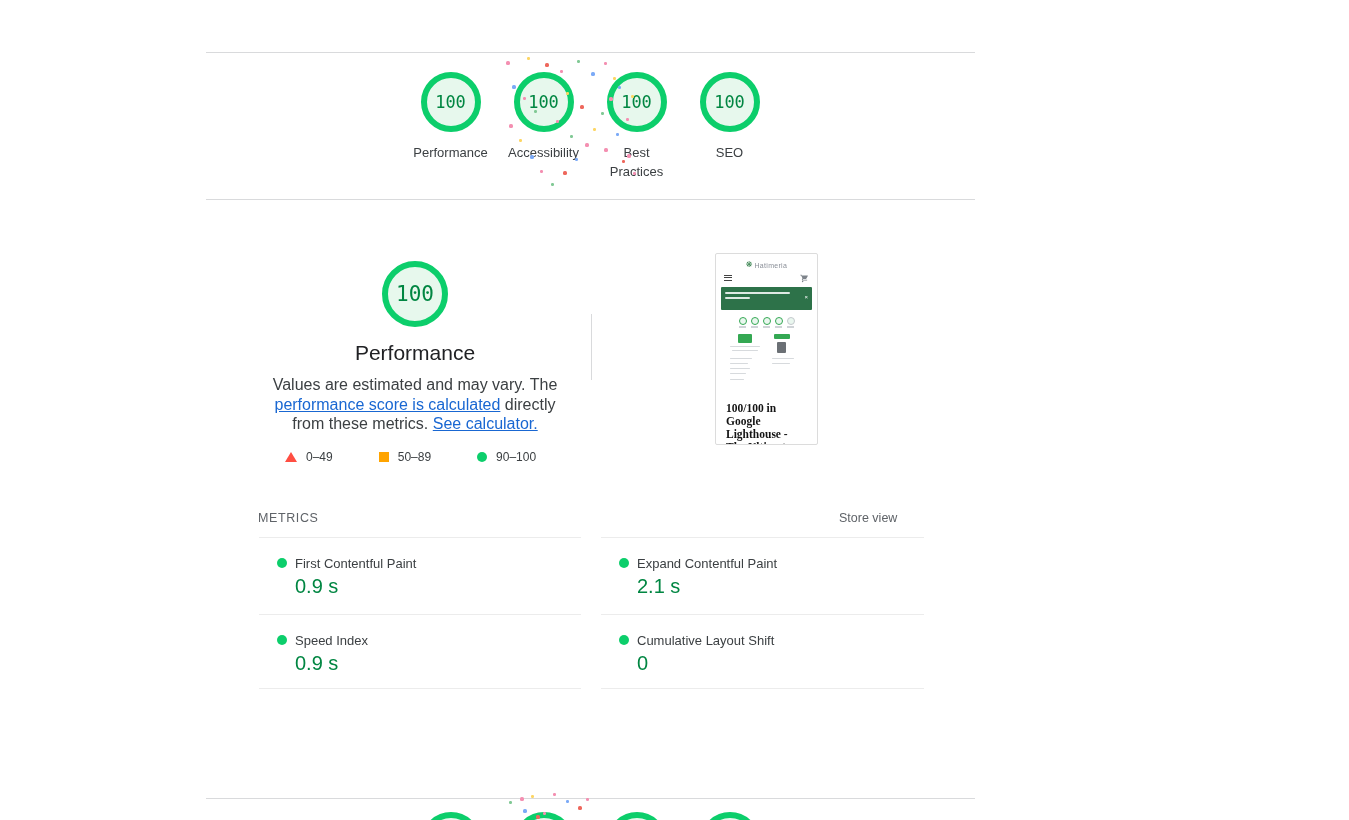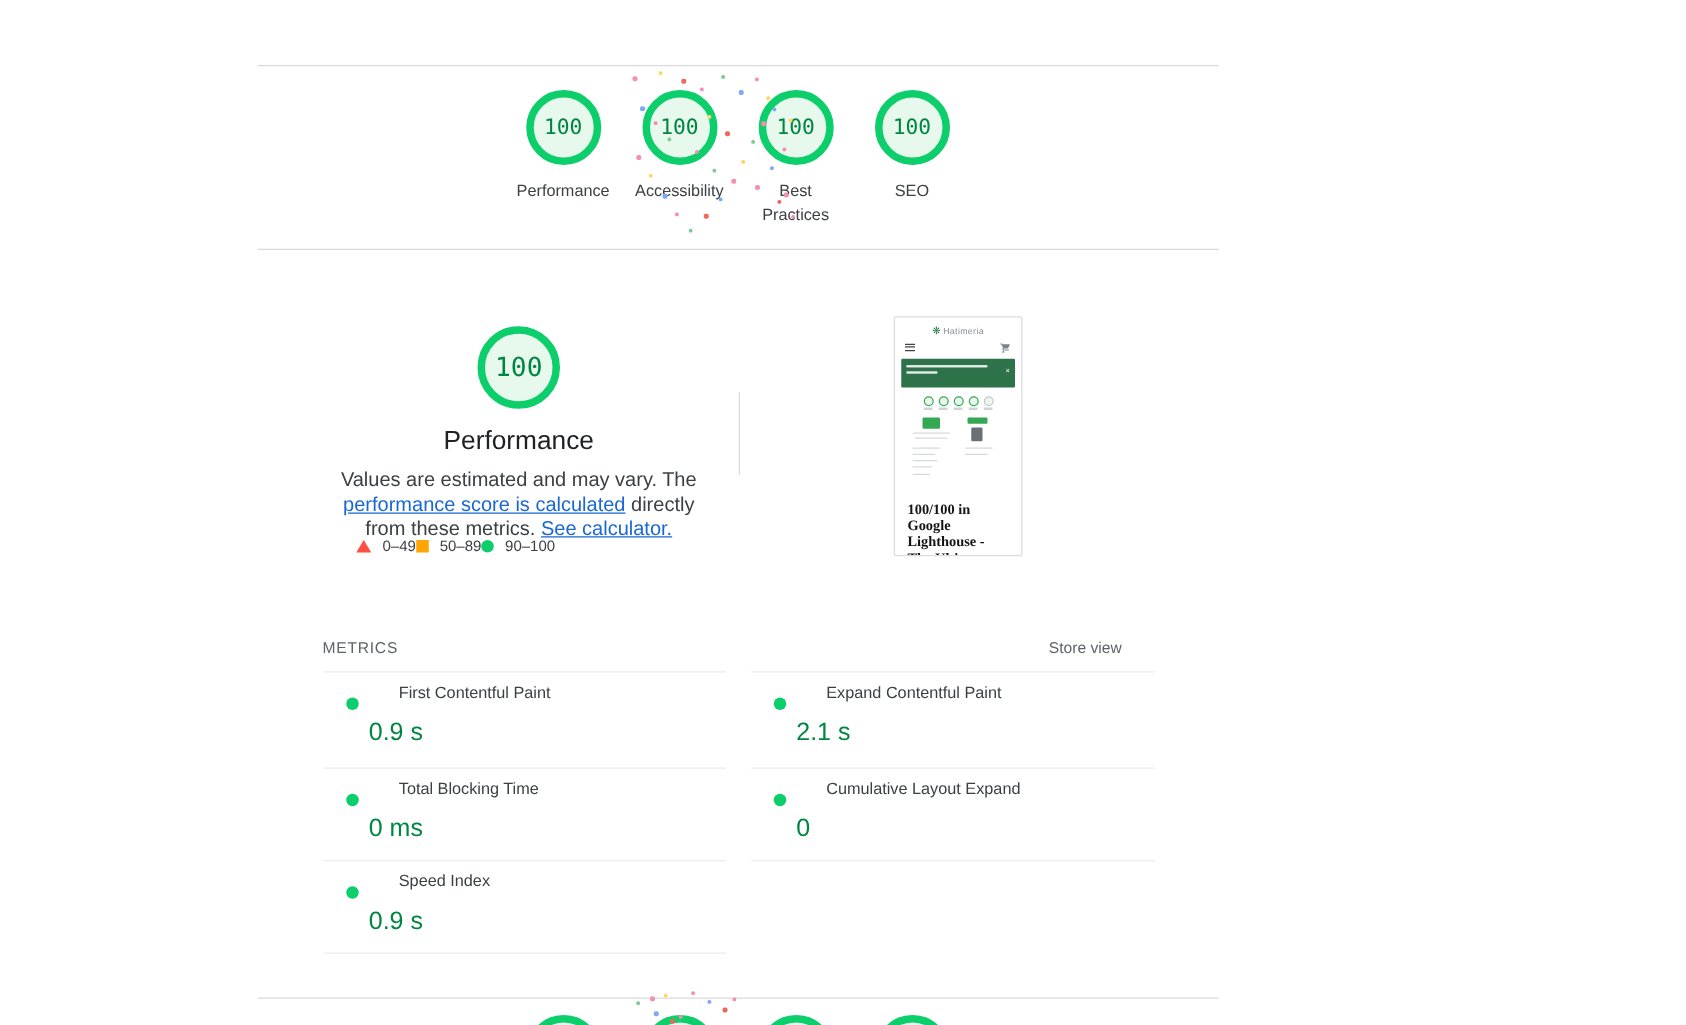--- a/index.html
+++ b/index.html
@@ -29,21 +29,21 @@
   
   .big-gauge{position:absolute;left:382px;top:261px;width:66px;height:66px;border-radius:50%;
     border:6px solid var(--green-ring);background:var(--green-fill);
     display:flex;align-items:center;justify-content:center;}
   .big-gauge .gauge-score{font-size:21px;}
   .perf-title{position:absolute;left:255px;top:341px;width:320px;text-align:center;
     font-size:21px;font-weight:400;color:#202124;}
   .perf-desc{position:absolute;left:259px;top:375px;width:312px;text-align:center;
     font-size:16px;line-height:19.5px;color:var(--text-gray);}
   .perf-desc a{color:var(--link-blue);text-decoration:underline;cursor:pointer;}
-  .legend{position:absolute;left:285px;top:430px;display:flex;align-items:center;
+  .legend{position:absolute;left:285px;top:450px;display:flex;gap:46px;align-items:center;
     font-size:12px;color:var(--text-gray);}
   .legend-item{display:flex;align-items:center;gap:9px;}
   .tri{width:0;height:0;border-left:6px solid transparent;border-right:6px solid transparent;
     border-bottom:10px solid var(--legend-red);}
   .sq{width:10px;height:10px;background:var(--legend-orange);}
   .dot{width:10px;height:10px;border-radius:50%;background:var(--green-ring);}
   .vdiv{position:absolute;left:591px;top:314px;width:1px;height:66px;background:var(--divider);}
 
   
   .thumb{position:absolute;left:715px;top:253px;width:103px;height:192px;background:#fff;
@@ -72,21 +72,21 @@
 
   
   .metrics-header{position:absolute;left:258px;top:511px;font-size:12.5px;color:var(--text-muted);letter-spacing:.6px;}
   .expand-view{position:absolute;left:839px;top:511px;font-size:12.5px;color:var(--text-muted);cursor:pointer;}
   .mcol{position:absolute;top:537px;}
   .mcol-left{left:259px;width:322px;border-bottom:1px solid var(--row-divider);}
   .mcol-right{left:601px;width:323px;border-bottom:1px solid var(--row-divider);}
   .mrow{position:relative;border-top:1px solid var(--row-divider);}
   .mrow.h77{height:77px;} .mrow.h74{height:74px;}
   .mrow .mdot{position:absolute;left:18px;top:20px;width:10px;height:10px;border-radius:50%;background:var(--green-ring);}
-  .mrow .mname{position:absolute;left:36px;top:8px;font-size:13px;color:var(--text-gray);margin-left:24px;}
+  .mrow .mname{position:absolute;left:36px;top:18px;font-size:13px;color:var(--text-gray);}
   .mrow .mval{position:absolute;left:36px;top:37px;font-size:20px;color:var(--green-text);}
 
   .confetti-dot{position:absolute;border-radius:40%;}
 </style>
 </head>
 <body>
 
 <div id="canvas">
 
 
@@ -208,39 +208,34 @@
   <div class="expand-view">Store view</div>
 
   <div class="mcol mcol-left">
     <div class="mrow h77">
       <span class="mdot"></span>
       <span class="mname">First Contentful Paint</span>
       <span class="mval">0.9 s</span>
     </div>
     <div class="mrow h74">
       <span class="mdot"></span>
-      <span class="mname">Total Blocking Time</span>
-      <span class="mval">0 ms</span>
-    </div>
-    <div class="mrow h74">
-      <span class="mdot"></span>
       <span class="mname">Speed Index</span>
       <span class="mval">0.9 s</span>
     </div>
   </div>
 
   <div class="mcol mcol-right">
     <div class="mrow h77">
       <span class="mdot"></span>
       <span class="mname">Expand Contentful Paint</span>
       <span class="mval">2.1 s</span>
     </div>
     <div class="mrow h74">
       <span class="mdot"></span>
-      <span class="mname">Cumulative Layout Expand</span>
+      <span class="mname">Cumulative Layout Shift</span>
       <span class="mval">0</span>
     </div>
   </div>
 
   <div class="hr" style="top:798px"></div>
 
   <div class="gauge-row" style="top:812px">
     <div class="gauge-item">
         <div class="gauge-circle"></div>
       </div>

